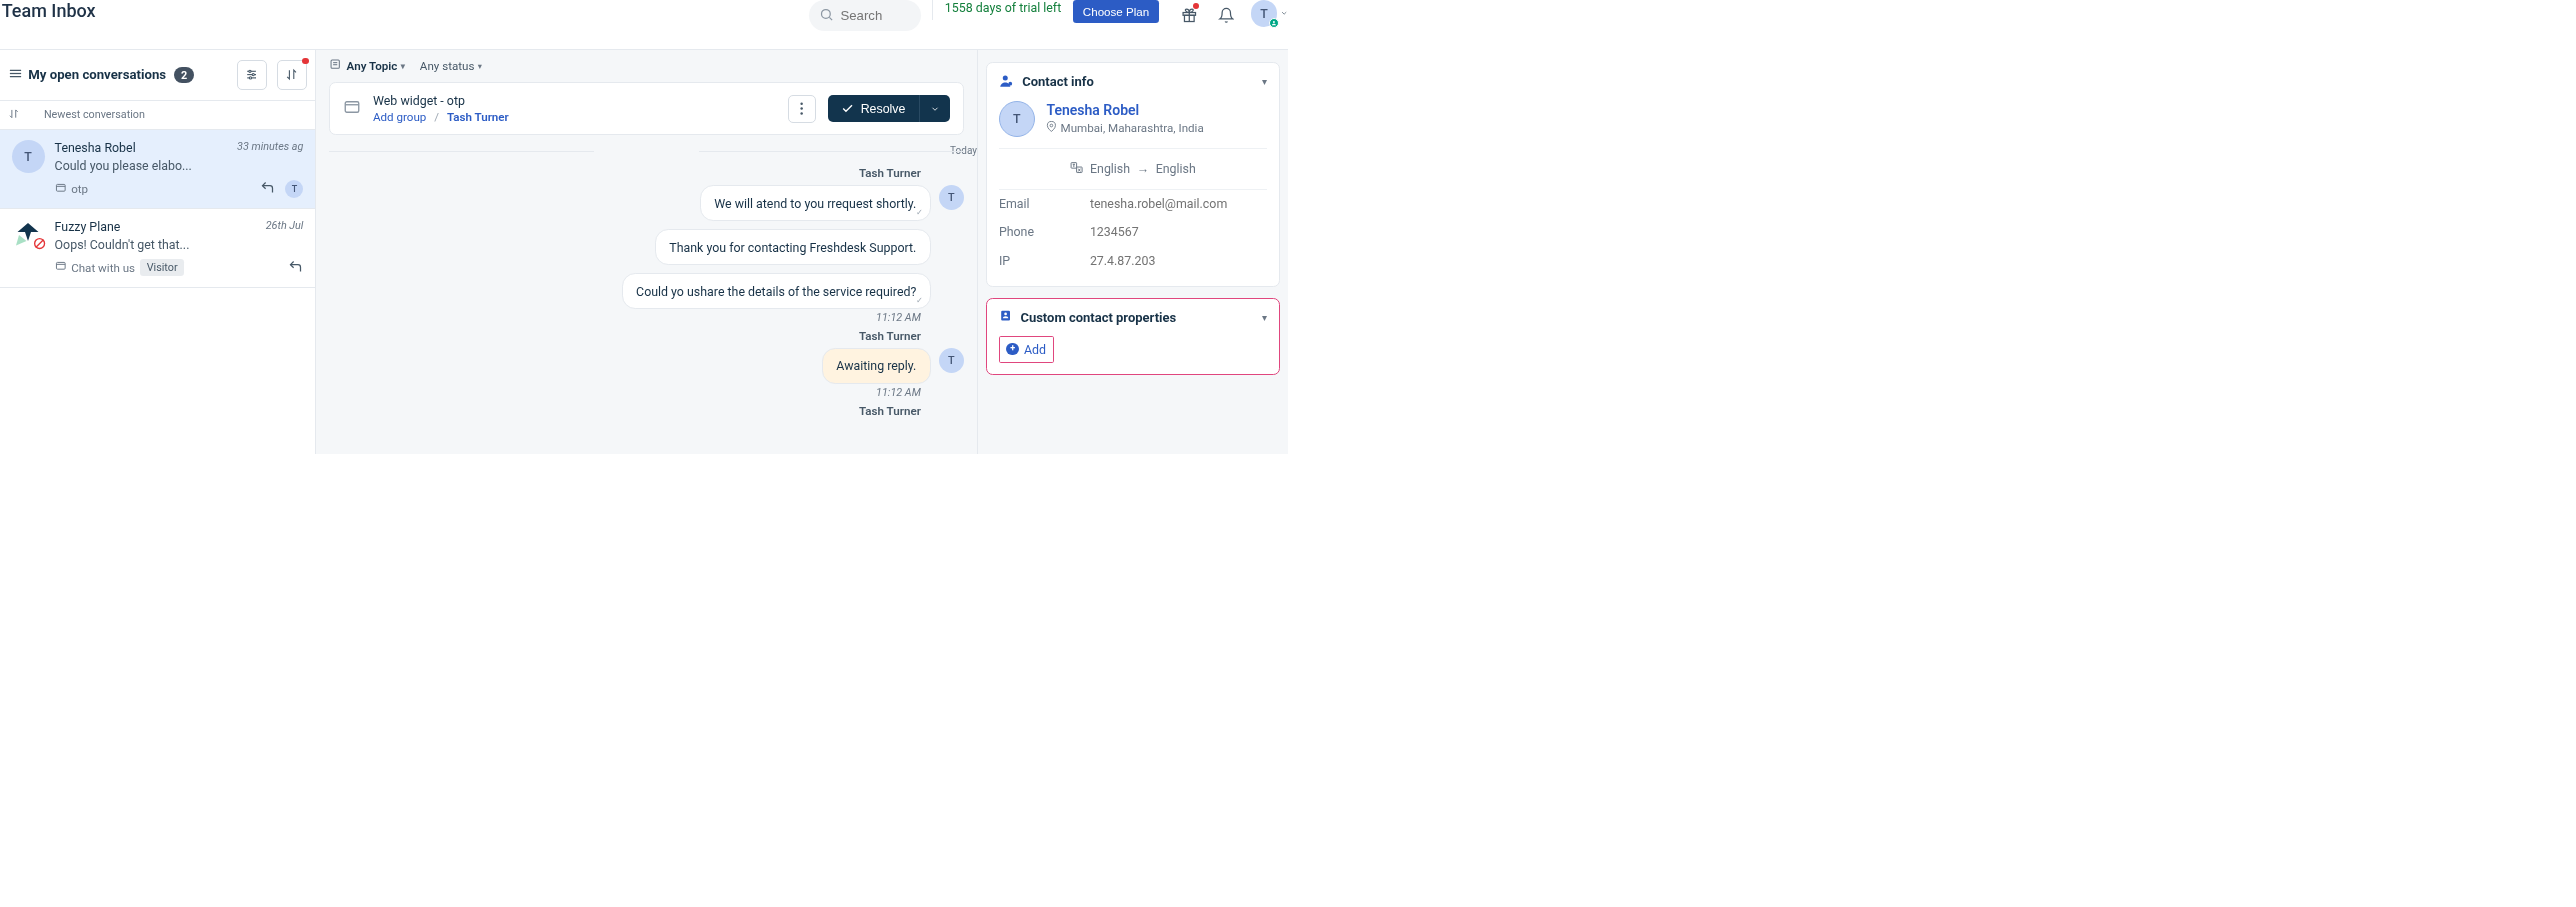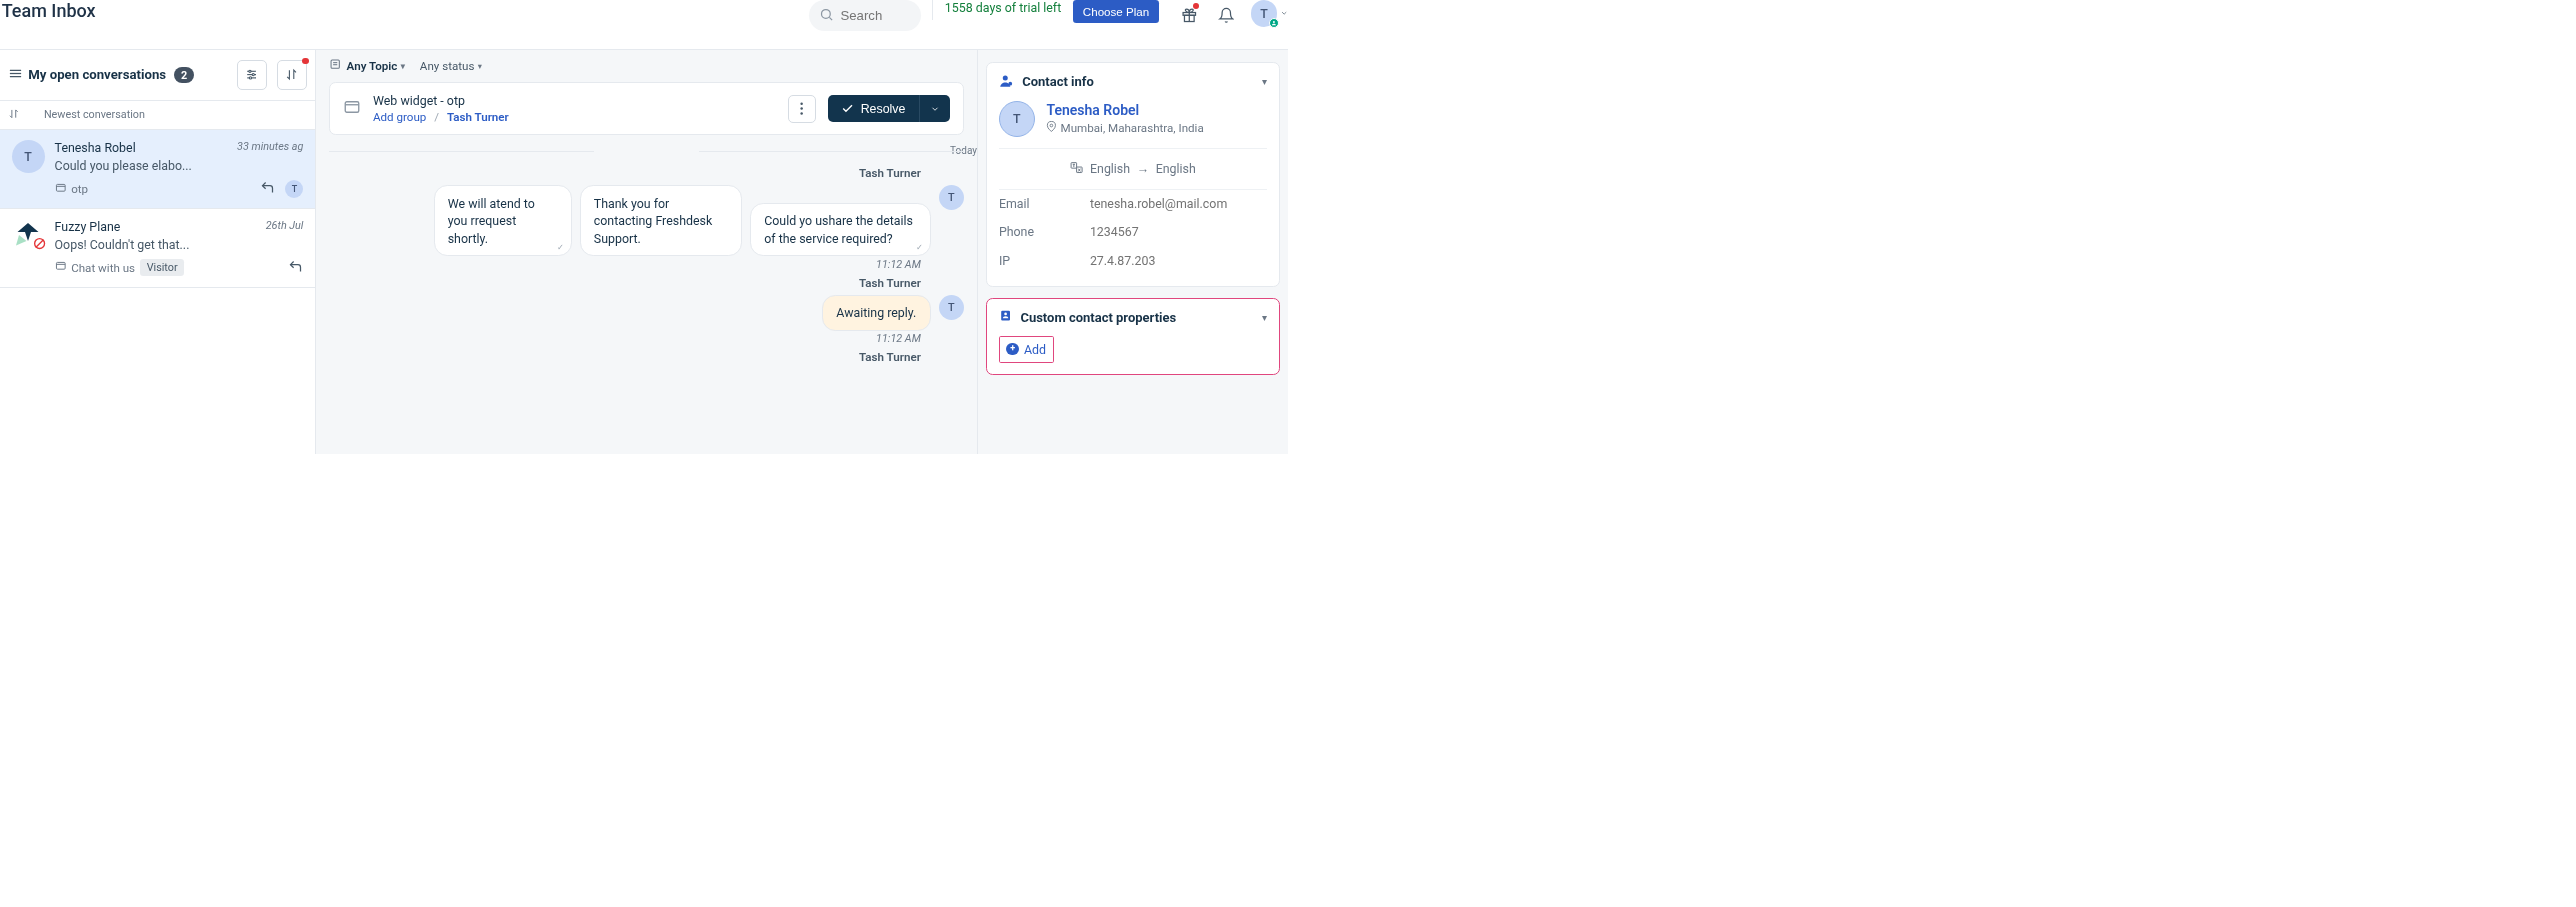--- a/index.html
+++ b/index.html
@@ -303,21 +303,21 @@
     font-size:11.6px;font-weight:600;color:#475867;
     margin-right:43px;margin-bottom:5px;
   }
   .msg-row{display:flex;align-items:flex-start;gap:8.3px;justify-content:flex-end;width:100%;}
   .msg-avatar{
     width:25px;height:25px;border-radius:50%;
     background:#c4d6f6;color:#435575;
     display:flex;align-items:center;justify-content:center;
     font-size:10.8px;font-weight:500;flex-shrink:0;
   }
-  .bubble-col{display:flex;flex-direction:row;align-items:flex-end;gap:8px;max-width:497px;}
+  .bubble-col{display:flex;flex-direction:column;align-items:flex-end;gap:8px;max-width:497px;}
   .bubble{
     background:#fff;border:0.8px solid #e5e9ee;border-radius:13.2px;
     padding:8.3px 13.2px;font-size:12.4px;color:#183247;line-height:1.4;
     position:relative;
   }
   .bubble.private{background:#fff3e0;}
   .bubble .tick{
     position:absolute;bottom:1.7px;right:6.6px;font-size:8.3px;color:#a0aab5;
   }
   .timestamp{

